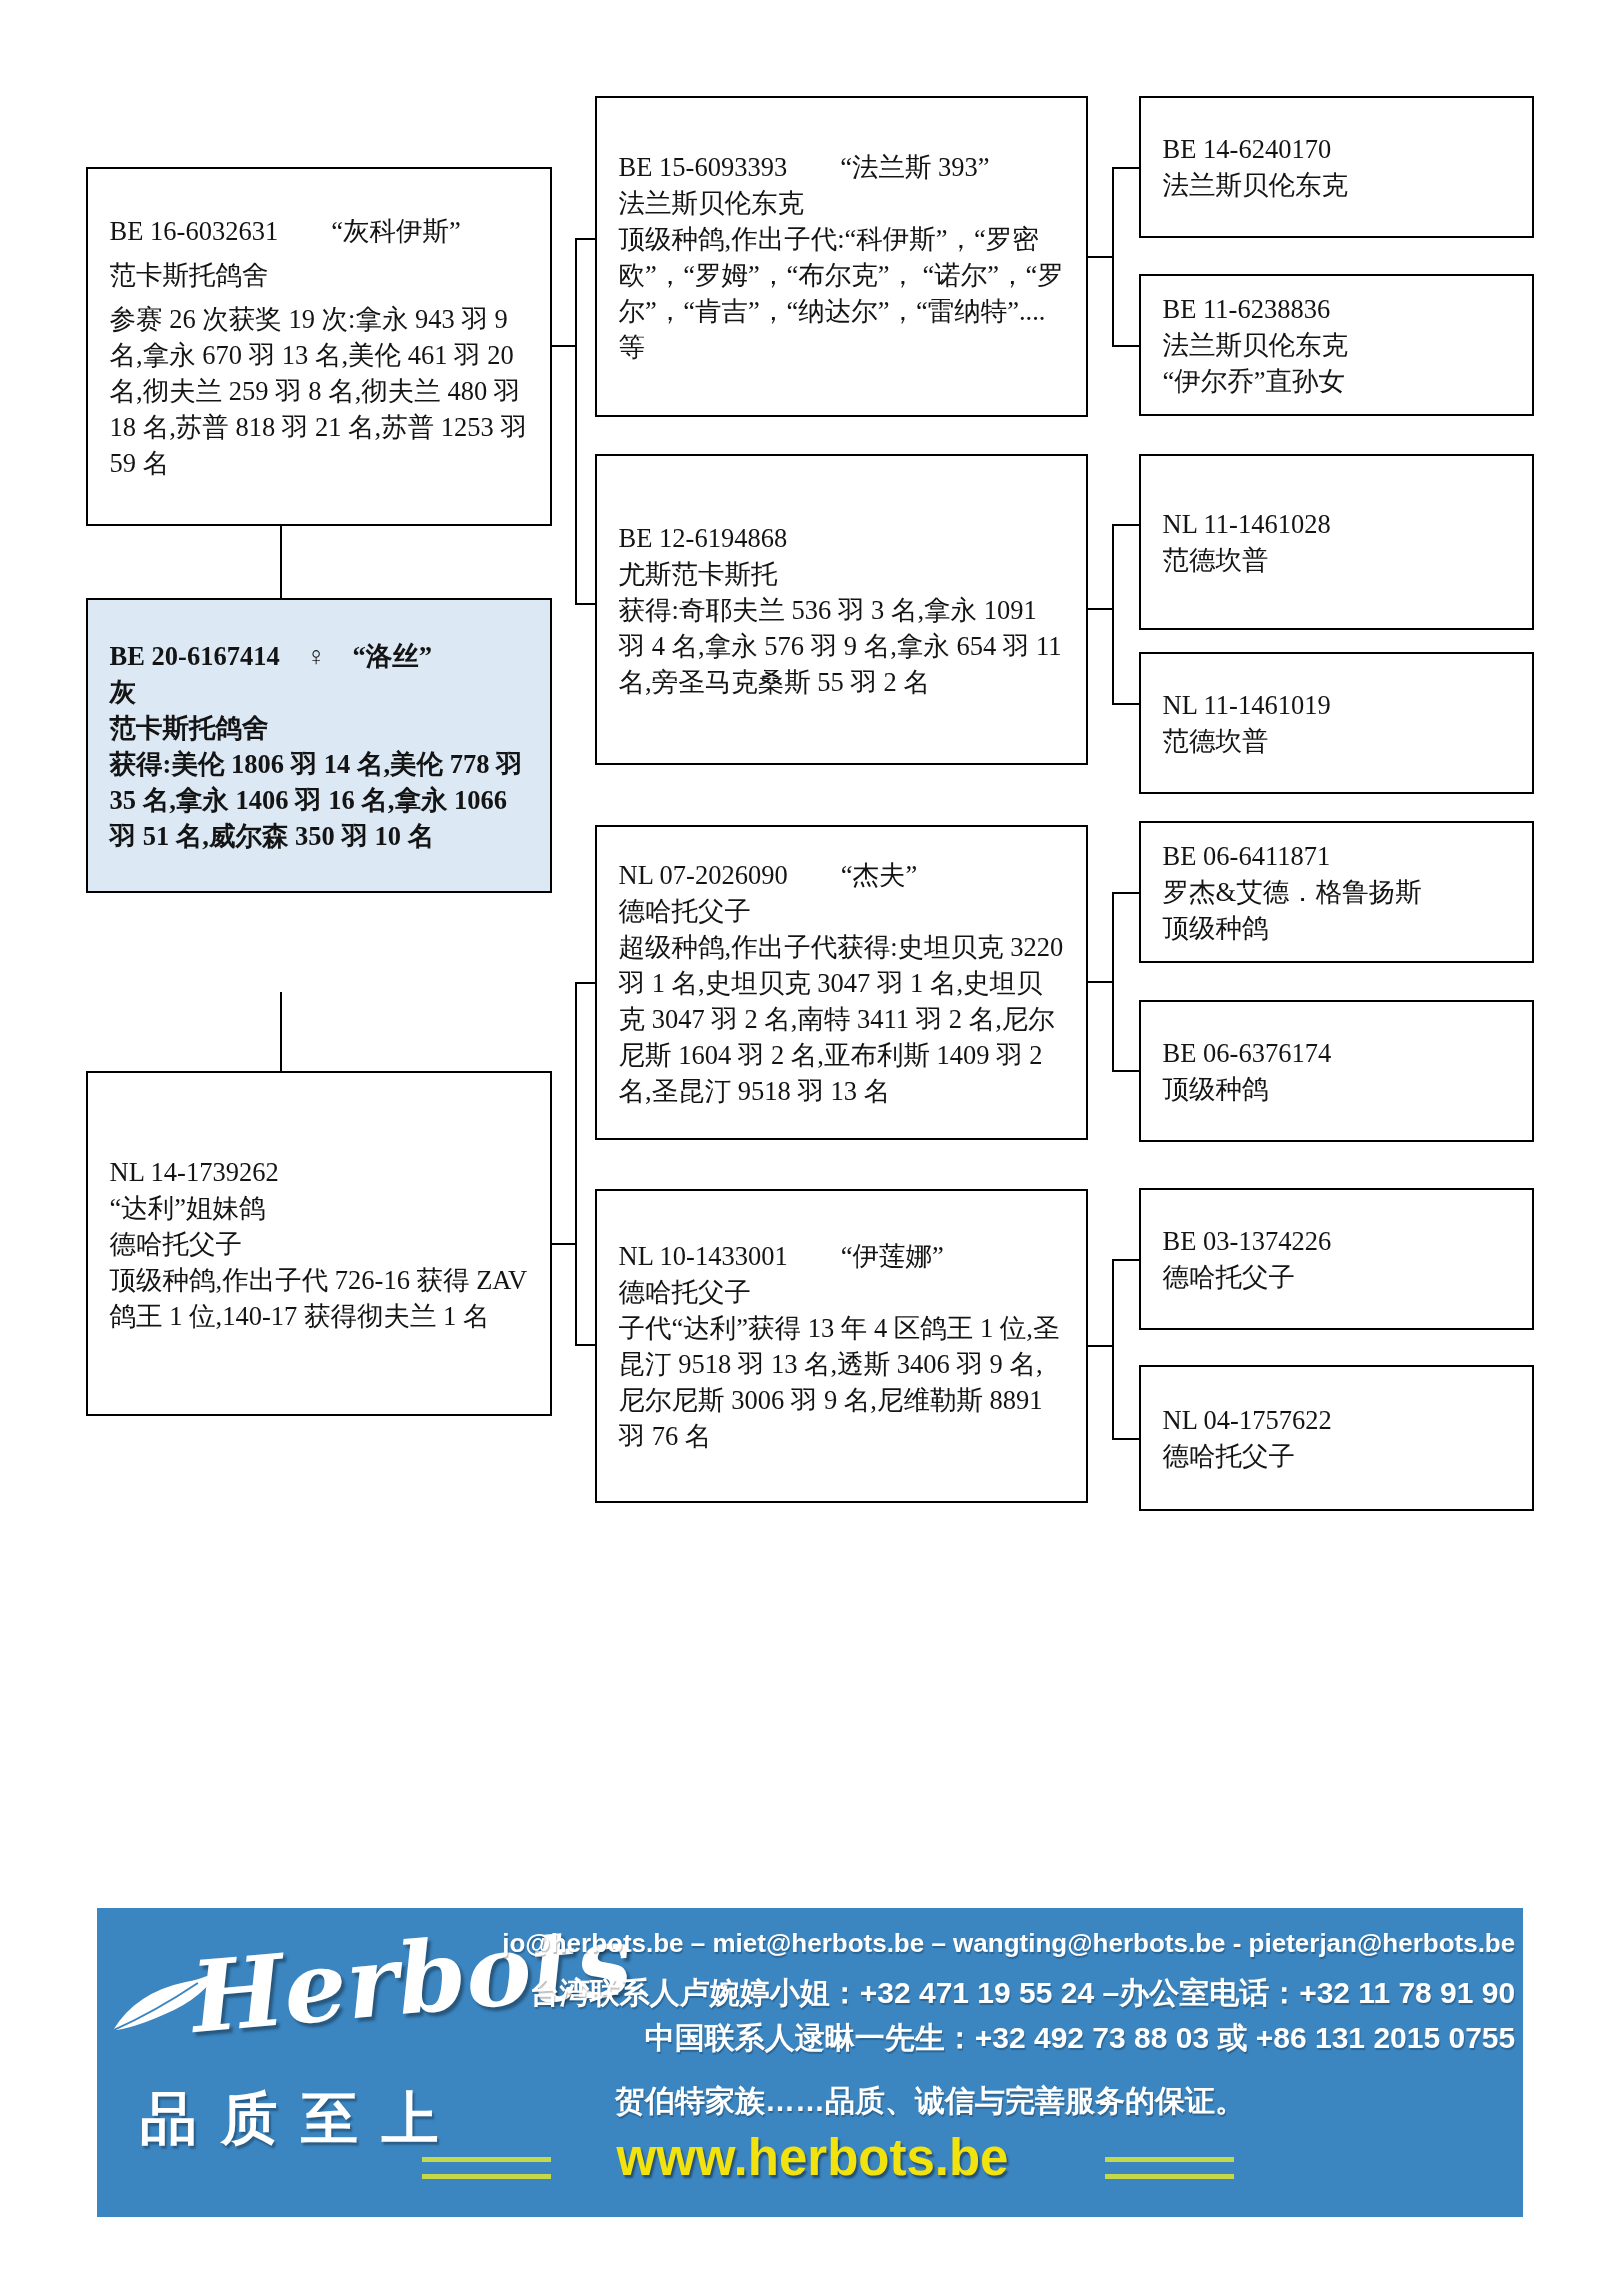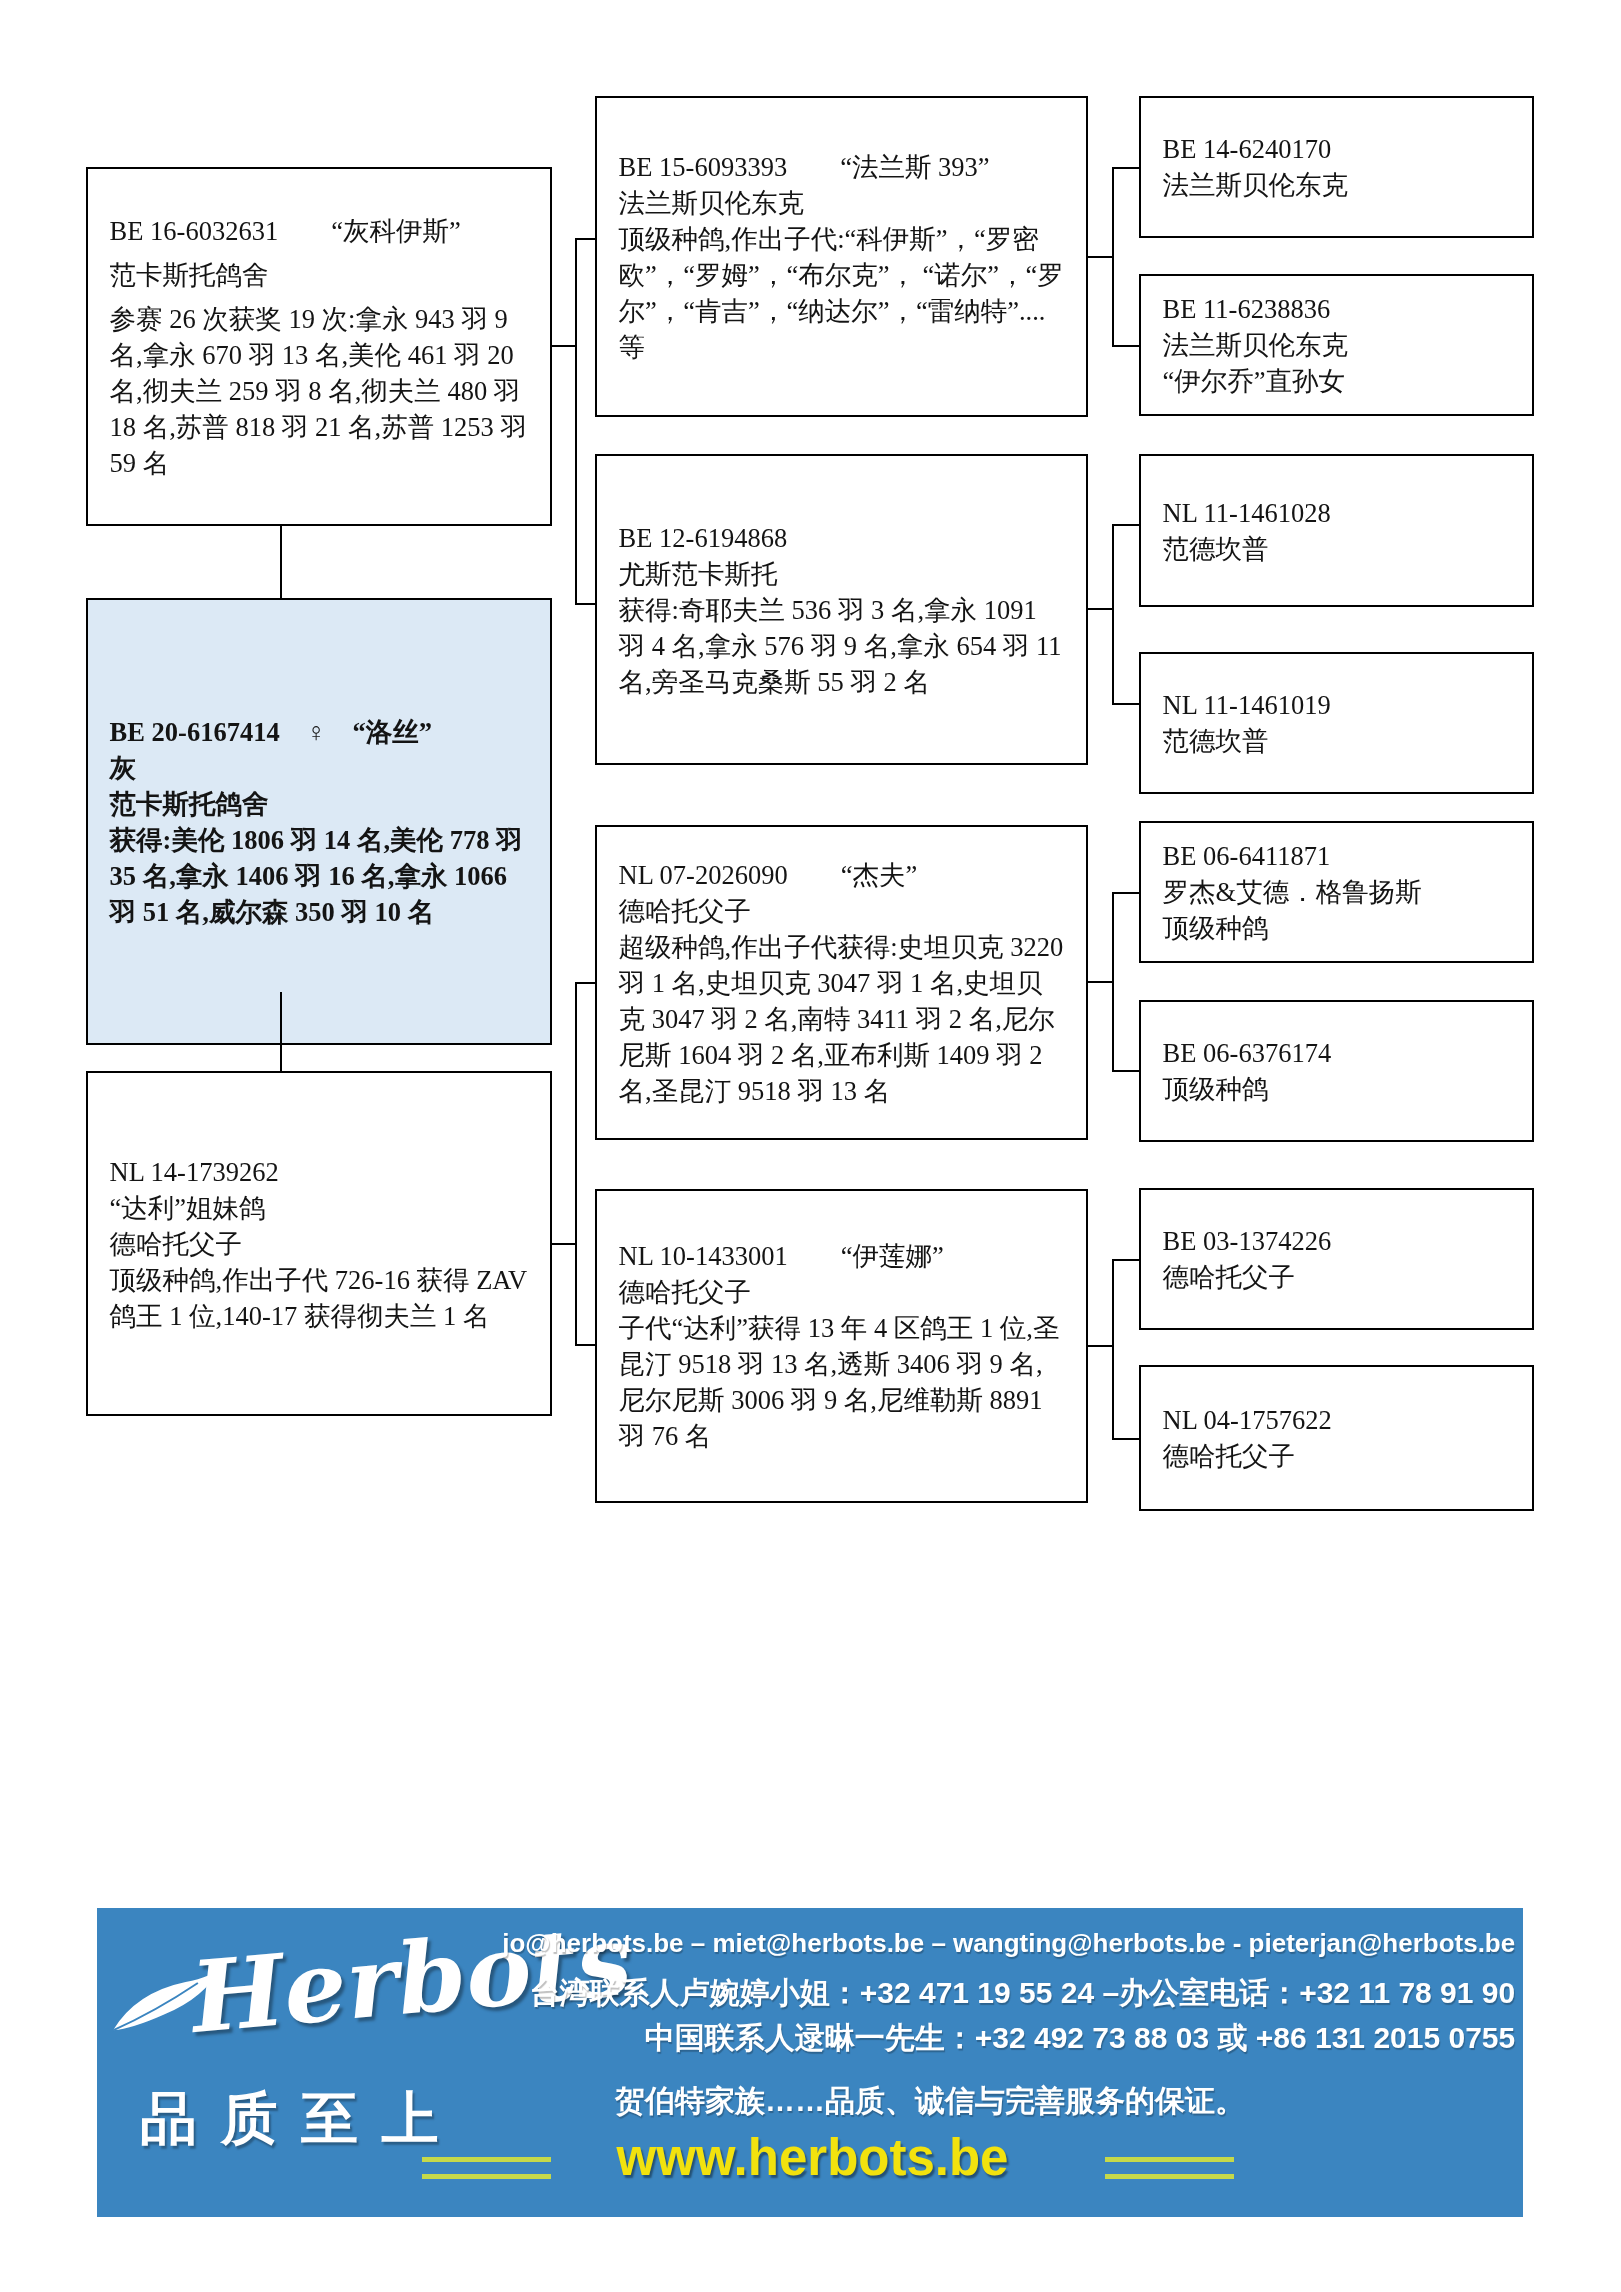--- a/index.html
+++ b/index.html
@@ -41,21 +41,21 @@
 <body>
 
 <div class="page">
 
   <div class="box" style="left:86px;top:167px;width:466px;height:359px;gap:8px;">
     <div class="ln">BE 16-6032631　　“灰科伊斯”</div>
     <div class="ln">范卡斯托鸽舍</div>
     <div class="ln">参赛 26 次获奖 19 次:拿永 943 羽 9 名,拿永 670 羽 13 名,美伦 461 羽 20 名,彻夫兰 259 羽 8 名,彻夫兰 480 羽 18 名,苏普 818 羽 21 名,苏普 1253 羽 59 名</div>
   </div>
 
-  <div class="box subject" style="left:86px;top:598px;width:466px;height:447px;">
+  <div class="box subject" style="left:86px;top:598px;width:466px;height:295px;">
     <div class="ln">BE 20-6167414　♀　“洛丝”</div>
     <div class="ln">灰</div>
     <div class="ln">范卡斯托鸽舍</div>
     <div class="ln">获得:美伦 1806 羽 14 名,美伦 778 羽 35 名,拿永 1406 羽 16 名,拿永 1066 羽 51 名,威尔森 350 羽 10 名</div>
   </div>
 
   <div class="box" style="left:86px;top:1071px;width:466px;height:345px;">
     <div class="ln">NL 14-1739262</div>
     <div class="ln">“达利”姐妹鸽</div>
     <div class="ln">德哈托父子</div>
@@ -88,21 +88,21 @@
 
   <div class="box" style="left:1139px;top:96px;width:395px;height:142px;">
     <div class="ln">BE 14-6240170</div>
     <div class="ln">法兰斯贝伦东克</div>
   </div>
   <div class="box" style="left:1139px;top:274px;width:395px;height:142px;">
     <div class="ln">BE 11-6238836</div>
     <div class="ln">法兰斯贝伦东克</div>
     <div class="ln">“伊尔乔”直孙女</div>
   </div>
-  <div class="box" style="left:1139px;top:454px;width:395px;height:153px;">
+  <div class="box" style="left:1139px;top:454px;width:395px;height:176px;">
     <div class="ln">NL 11-1461028</div>
     <div class="ln">范德坎普</div>
   </div>
   <div class="box" style="left:1139px;top:632px;width:395px;height:142px;margin-top:20px;">
     <div class="ln">NL 11-1461019</div>
     <div class="ln">范德坎普</div>
   </div>
   <div class="box" style="left:1139px;top:821px;width:395px;height:142px;">
     <div class="ln">BE 06-6411871</div>
     <div class="ln">罗杰&amp;艾德．格鲁扬斯</div>

